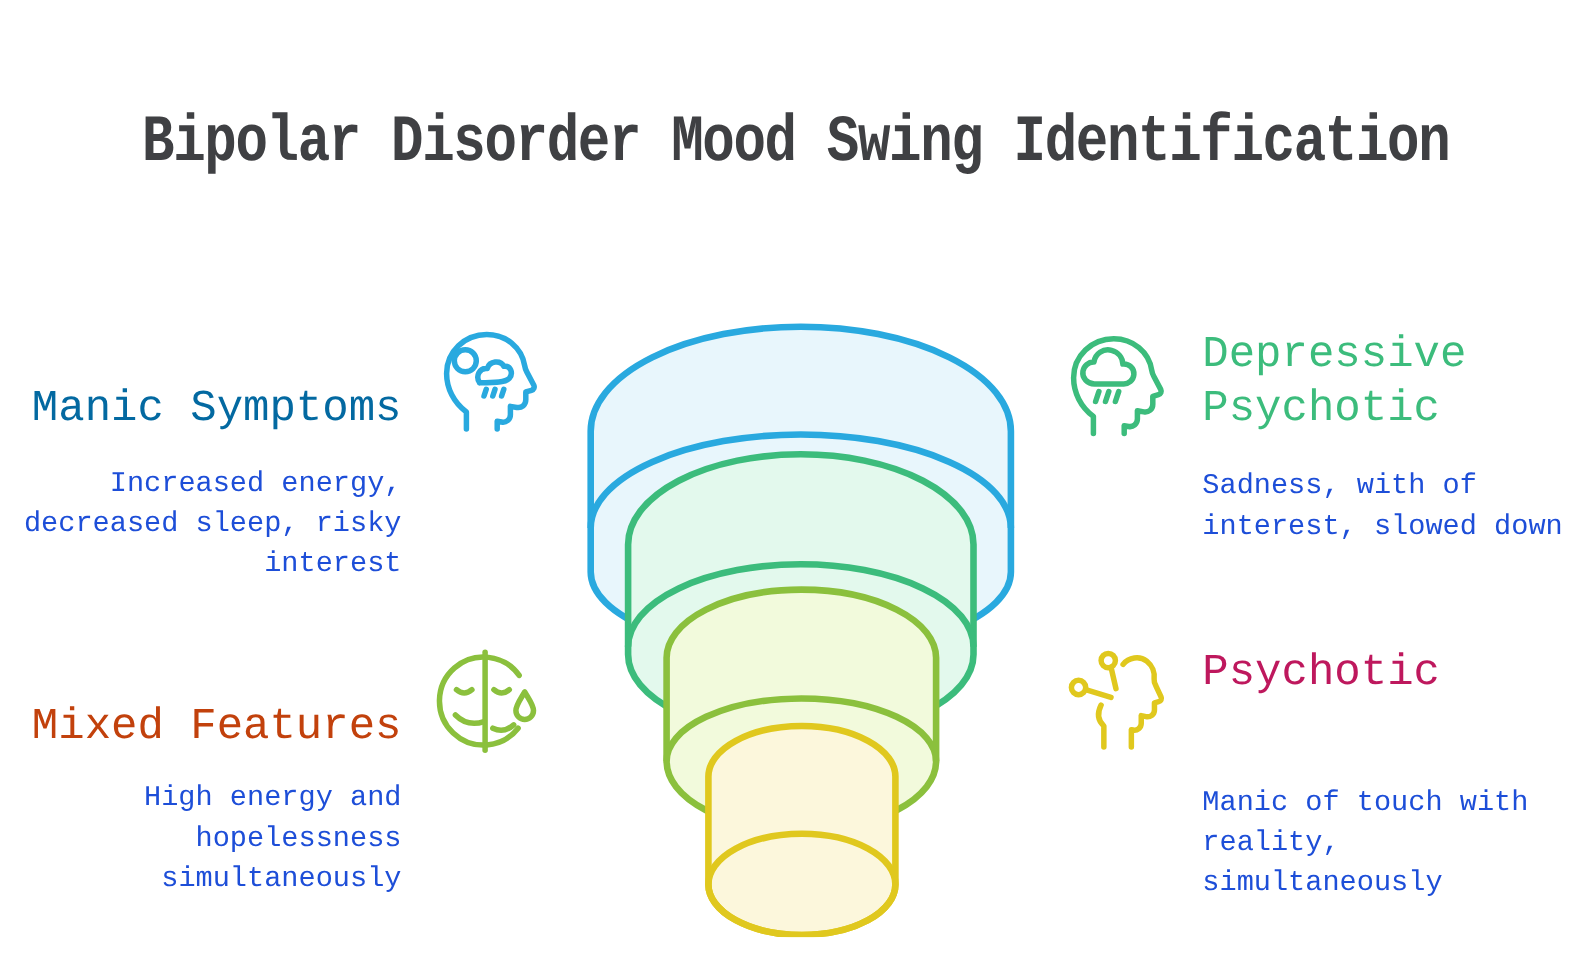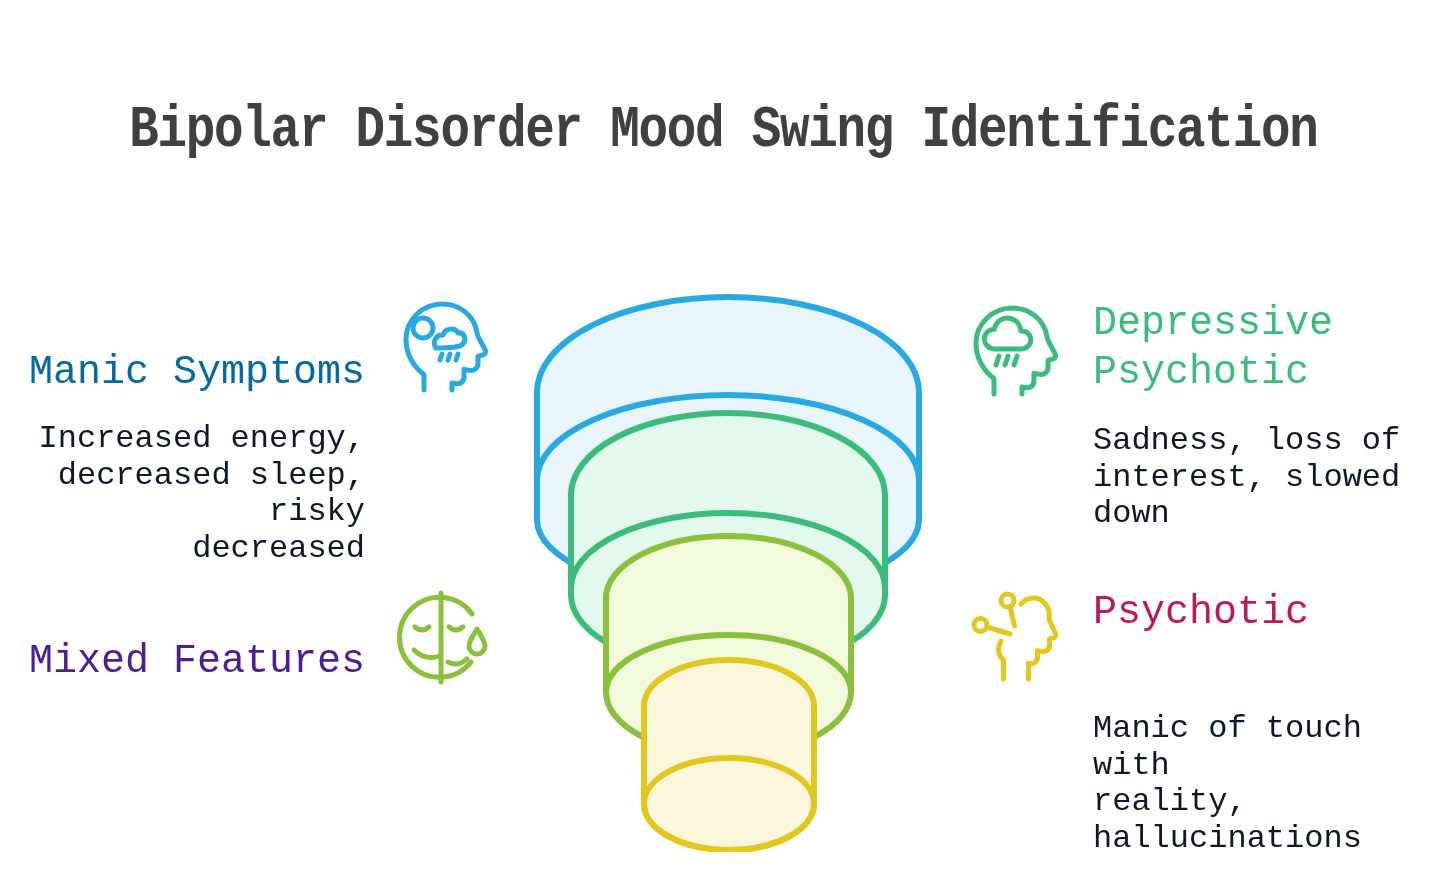--- a/index.html
+++ b/index.html
@@ -6,21 +6,21 @@
   #canvas{
     position:relative;width:1435px;height:852px;background:#fff;overflow:hidden;
     font-family:Liberation Mono, monospace;
   }
   .title{
     position:absolute;left:0;right:0;top:96px;text-align:center;
     font-size:60px;font-weight:700;letter-spacing:-1.5px;color:#3F4043;
     transform:scaleX(0.82);transform-origin:center;white-space:nowrap;
   }
   .h{position:absolute;font-size:40px;line-height:49px;font-weight:400;white-space:nowrap;}
-  .b{position:absolute;font-size:32px;line-height:36.5px;color:#0f172a;}
+  .b{position:absolute;font-size:26px;line-height:36.5px;color:#1d4ed8;}
   .right-align{text-align:right;}
   .manic-h{right:1070px;top:348px;}
   .manic-b{right:1070px;top:421px;text-align:right;}
   .mixed-h{right:1070px;top:637px;}
   .mixed-b{right:1070px;top:707px;text-align:right;}
   .depr-h{left:1093px;top:299px;}
   .depr-b{left:1093px;top:423px;}
   .psy-h{left:1093px;top:588px;}
   .psy-b{left:1093px;top:711px;}
   .icon{position:absolute;}
@@ -61,65 +61,70 @@
       <path d="M40,50 C36,44 40,36 47,37 C49,30 59,29 62,35 C68,34 71,41 67,46 C64,49 58,50 40,50"></path>
       <path d="M46,56 L44,62 M54,56 L52,62 M62,56 L60,62"></path>
     </g>
   </svg>
   <div class="h manic-h right-align" style="color: #0369a1;">
     <div>Manic Symptoms</div>
   </div>
   <div class="b manic-b">
     <div>Increased energy,</div>
     <div>decreased sleep, risky</div>
-    <div>decreased</div>
+    <div>interest</div>
   </div>
 
   <svg class="icon depr-i" width="96" height="96" viewBox="0 0 96 96">
     <g fill="none" stroke-width="5" stroke-linecap="round" stroke-linejoin="round" stroke="#3CBC7C">
       <path d="M28,92 L28,76.5 C16.5,68 10,55 10,41.5 C10,21.5 26.5,6 46.5,6 C64,6 78.5,18 81,34.5 C81.3,36.5 82,38.5 83,40.3 L89.3,52.2 C90.2,54 89.2,56.2 87.2,56.8 L82,58.3 L82,65.5 C82,70 78.3,73.2 73.8,72.4 L68,71.4 L68,79 C68,83.3 64.2,86.5 60,85.7 L56,85 L56,92"></path>
       <path d="M29,47 C22.5,47 17.5,41.5 18.5,35.5 C19.3,30.5 23.5,27 28.5,27.2 C29.5,19.5 37,14.5 44.5,16.5 C50.5,18 54.5,23 54.8,29 C60.5,28.5 65.3,33 64.8,38.5 C64.4,43.5 60,47.3 55,47 Z"></path>
       <path d="M33,54 L30,63 M42,54 L39,63 M51,54 L48,63"></path>
     </g>
   </svg>
   <div class="h depr-h" style="color: rgb(60, 188, 124);">
     <div>Depressive</div>
     <div>Psychotic</div>
   </div>
   <div class="b depr-b">
-    <div>Sadness, loss of</div>
+    <div>Sadness, with of</div>
     <div>interest, slowed down</div>
   </div>
 
   <svg class="icon mixed-i" width="96" height="96" viewBox="0 0 96 96">
     <g fill="none" stroke-width="5" stroke-linecap="round" stroke-linejoin="round" stroke="#8BC03D">
       <path d="M77,25 A40,40 0 1 0 76,73"></path>
       <path d="M46,4 L46,93"></path>
       <path d="M20,38 Q27,44 34,38"></path>
       <path d="M54,38 Q61,44 68,38"></path>
       <path d="M19,61 Q30,72 45,67"></path>
       <path d="M53,73 Q63,78 72,70"></path>
       <path d="M82,40 C78,47 74,52 74,57 A8,8 0 0 0 90,57 C90,52 86,47 82,40 Z"></path>
     </g>
   </svg>
-  <div class="h mixed-h right-align" style="color: #4c1d95;">
+  <div class="h mixed-h right-align" style="color: #c2410c;">
     <div>Mixed Features</div>
+  </div>
+  <div class="b mixed-b">
+    <div>High energy and</div>
+    <div>hopelessness</div>
+    <div>simultaneously</div>
   </div>
 
   <svg class="icon psy-i" width="96" height="96" viewBox="0 0 96 96">
     <g fill="none" stroke-width="5" stroke-linecap="round" stroke-linejoin="round" stroke="#E0C81E">
       <path d="M55,15 C60,8.5 70,7 76.5,12 C81.5,16 84,22.5 83.2,28.5 C83,30.5 83.8,32.5 84.8,34.5 L89.5,44.5 C90.4,46.4 89.4,48.4 87.4,48.9 L83.5,49.9 L83.5,56.5 C83.5,60.5 79.8,63.3 75.8,62.5 L71.5,61.6 L71.5,68.5 C71.5,72.5 68,75.5 64,74.7 L62.5,74.4 L62.5,90"></path>
       <path d="M35,52 C31.5,59 32,66 37.5,71 L37.5,90"></path>
       <circle cx="41.5" cy="11.5" r="6.5"></circle>
       <path d="M44,17.5 L48.5,37"></path>
       <circle cx="14.5" cy="36" r="6.5"></circle>
       <path d="M21,38 L44,45"></path>
     </g>
   </svg>
   <div class="h psy-h" style="color: #be185d;">
     <div>Psychotic</div>
   </div>
   <div class="b psy-b">
     <div>Manic of touch with</div>
-    <div>reality, hallucinations</div>
+    <div>reality, simultaneously</div>
   </div>
 
 </div>
 
 </body></html>

